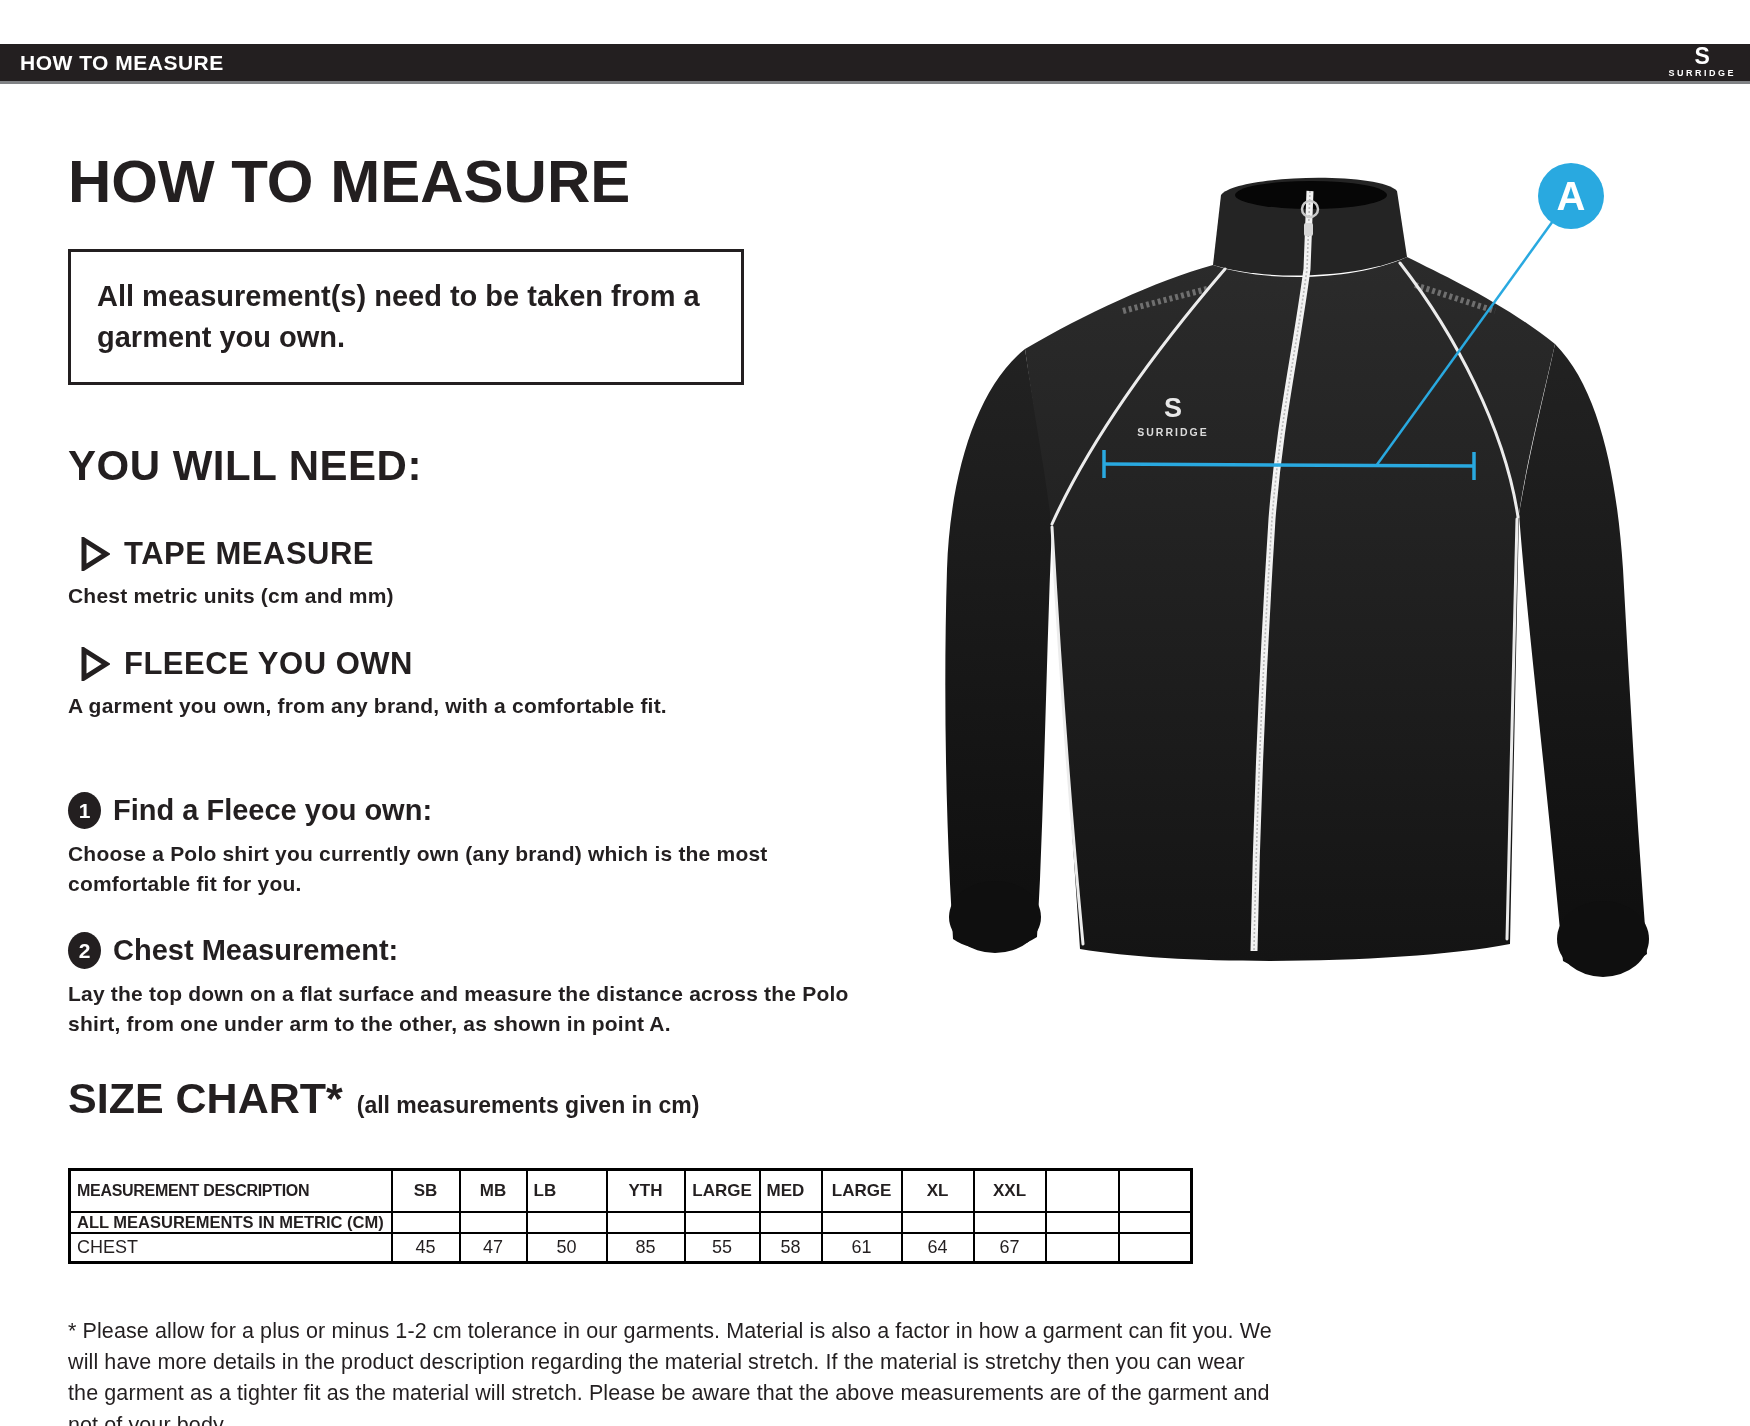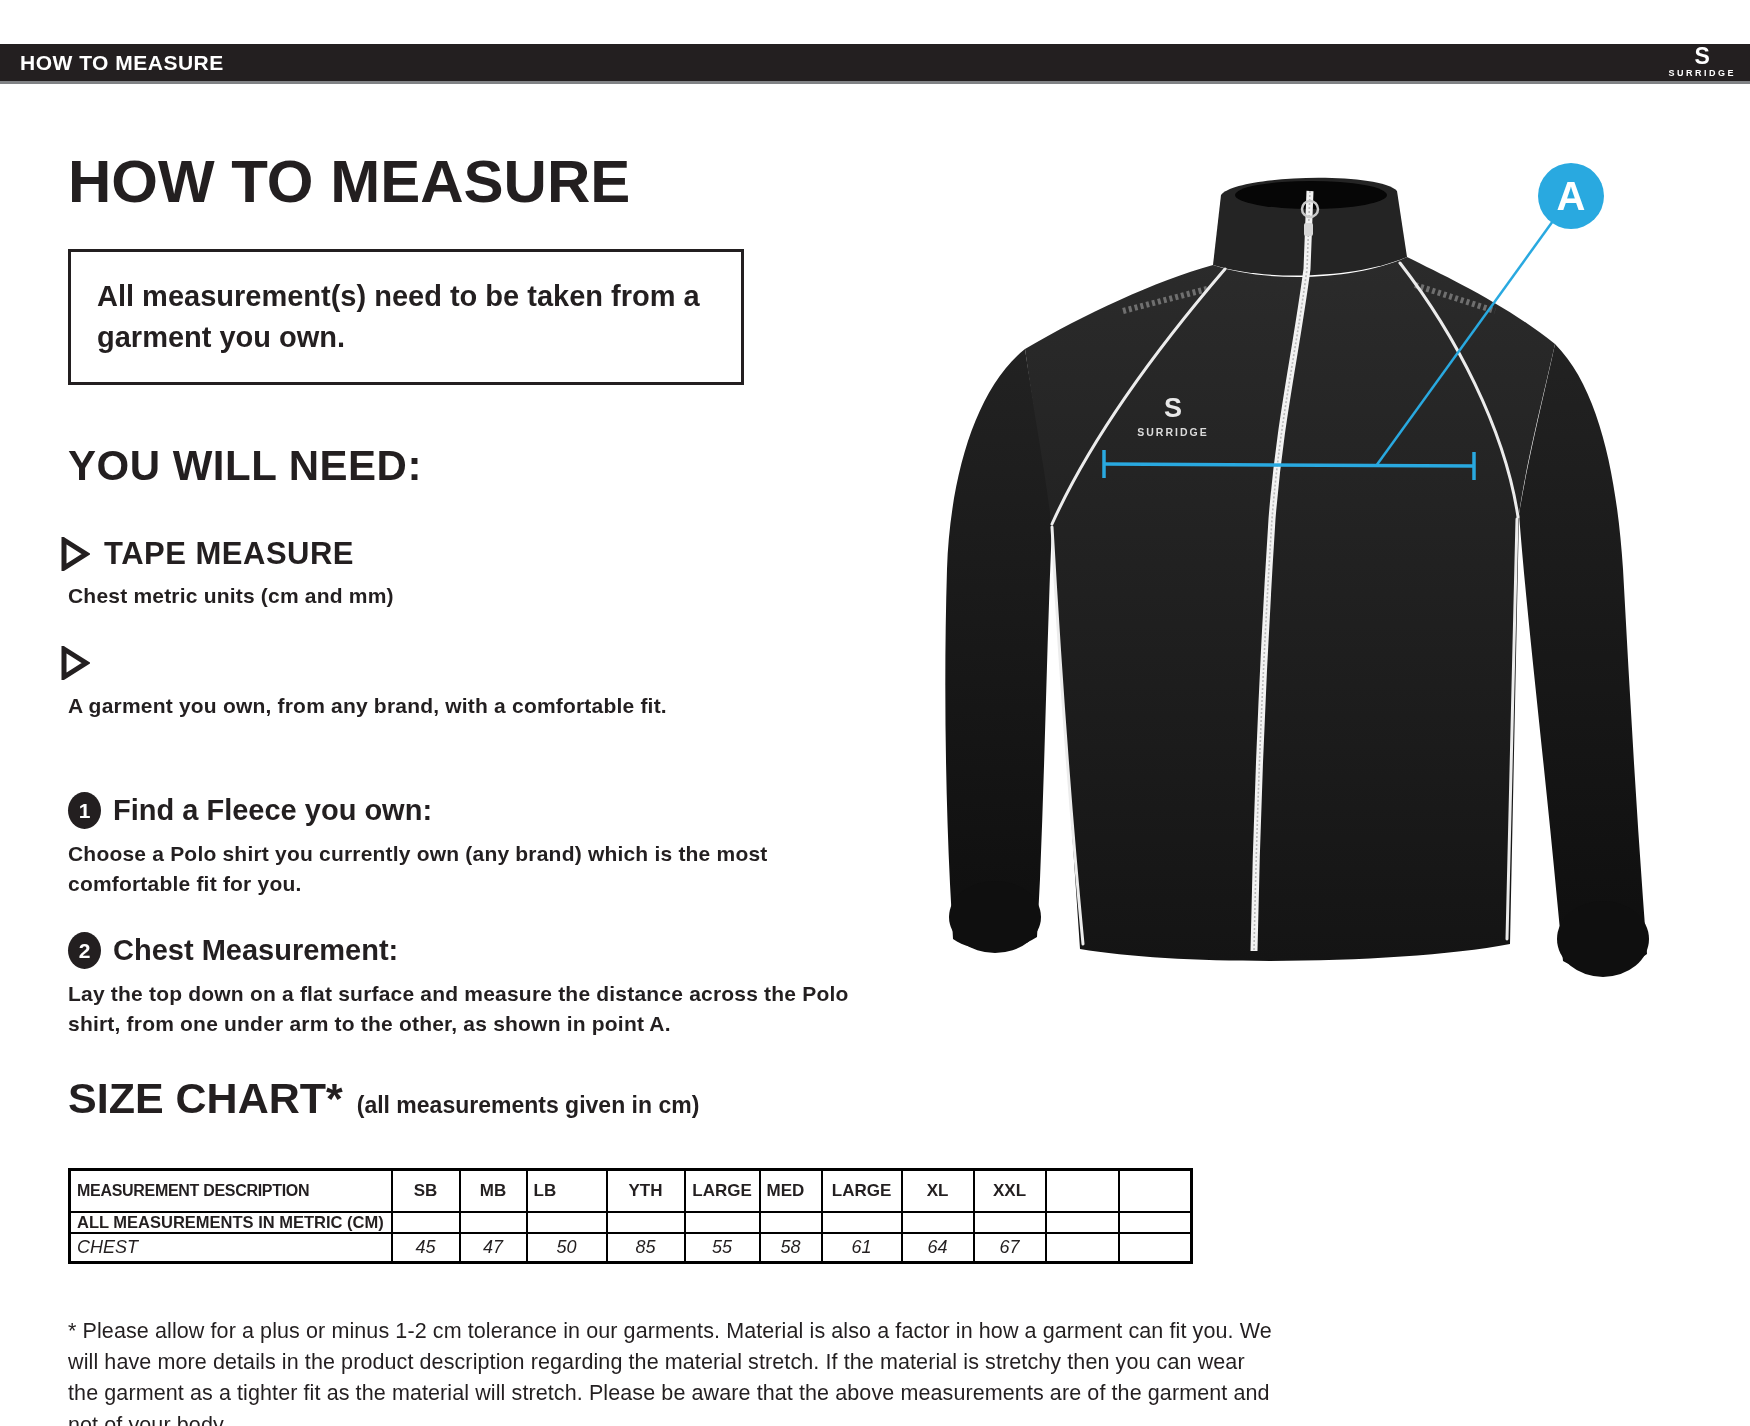--- a/index.html
+++ b/index.html
@@ -10,21 +10,21 @@
           border-bottom:3px solid #808285;box-sizing:border-box;display:flex;align-items:center;}
   .topbar-title{color:#fff;font-size:21px;font-weight:800;letter-spacing:.5px;margin-left:20px;}
   .brandlogo{position:absolute;right:14px;top:1px;display:flex;flex-direction:column;align-items:center;line-height:1;}
   .brandlogo .sglyph{color:#fff;font-size:23px;font-weight:900;letter-spacing:0;}
   .brandlogo .bword{color:#fff;font-size:9px;font-weight:700;letter-spacing:2.5px;margin-top:1px;}
   
   .h1{position:absolute;left:68px;top:108px;font-size:60px;font-weight:800;letter-spacing:0;line-height:1;}
   .notice{position:absolute;left:68px;top:205px;width:618px;border:3px solid #231f20;
           padding:24px 26px;font-size:29px;font-weight:700;line-height:1.42;}
   .ywn{position:absolute;left:68px;top:398px;font-size:42px;font-weight:800;letter-spacing:.5px;}
-  .need-item{position:absolute;left:60px;display:flex;align-items:center;gap:14px;}
+  .need-item{position:absolute;left:80px;display:flex;align-items:center;gap:14px;}
   .need-item .tri{width:30px;height:34px;flex:0 0 auto;}
   .need-label{font-size:31px;font-weight:800;letter-spacing:.5px;}
   .need-desc{position:absolute;left:68px;font-size:21px;font-weight:700;letter-spacing:.2px;}
   .step-head{position:absolute;left:68px;display:flex;align-items:center;gap:12px;}
   .step-badge{width:33px;height:37px;background:#231f20;border-radius:50%;color:#fff;
               display:flex;align-items:center;justify-content:center;font-size:21px;font-weight:800;flex:0 0 auto;}
   .step-title{font-size:29px;font-weight:800;}
   .step-desc{position:absolute;left:68px;font-size:21px;font-weight:700;line-height:1.45;letter-spacing:.2px;}
   .sc-head{position:absolute;left:68px;top:1030px;display:flex;align-items:baseline;gap:14px;}
   .sc-title{font-size:43px;font-weight:800;}
@@ -33,21 +33,21 @@
   table.size{position:absolute;left:68px;top:1124px;border-collapse:collapse;table-layout:fixed;
              border:3px solid #000;}
   table.size td,table.size th{border:2px solid #000;padding:0 6px;overflow:hidden;white-space:nowrap;}
   tr.hdr{height:42px;}
   tr.hdr th{font-size:17px;font-weight:700;text-align:center;}
   tr.hdr th.desc{font-size:16px;text-align:left;letter-spacing:-.3px;}
   tr.hdr th.la{text-align:left;}
   tr.metric{height:14px;}
   tr.metric td.desc{font-size:16.5px;font-weight:700;text-align:left;}
   tr.chest{height:30px;}
-  tr.chest td{font-size:18px;font-weight:400;text-align:center;font-style:italic;}
+  tr.chest td{font-size:18px;font-weight:400;text-align:center;}
   tr.chest td.desc{text-align:left;}
   
   .footnote{position:absolute;left:68px;top:1272px;width:1210px;font-size:21.5px;font-weight:400;
             line-height:1.45;letter-spacing:.1px;}
   
   .jacket{position:absolute;left:855px;top:55px;width:895px;height:910px;}
 </style>
 </head>
 <body>
 
@@ -73,20 +73,21 @@
       <polygon points="4,3 26,17 4,31" fill="none" stroke="#231f20" stroke-width="5" stroke-linejoin="miter"></polygon>
     </svg>
     <span class="need-label">TAPE MEASURE</span>
   </div>
   <div class="need-desc" style="top:540px;">Chest metric units (cm and mm)</div>
 
   <div class="need-item" style="top:602px;">
     <svg class="tri" viewBox="0 0 30 34">
       <polygon points="4,3 26,17 4,31" fill="none" stroke="#231f20" stroke-width="5" stroke-linejoin="miter"></polygon>
     </svg>
+    <span class="need-label">FLEECE YOU OWN</span>
   </div>
   <div class="need-desc" style="top:650px;">A garment you own, from any brand, with a comfortable fit.</div>
 
   <div class="step-head" style="top:748px;">
     <div class="step-badge">1</div>
     <div class="step-title">Find a Fleece you own:</div>
   </div>
   <div class="step-desc" style="top:795px;width:770px;">Choose a Polo shirt you currently own (any brand) which is the most comfortable fit for you.</div>
 
   <div class="step-head" style="top:888px;">

